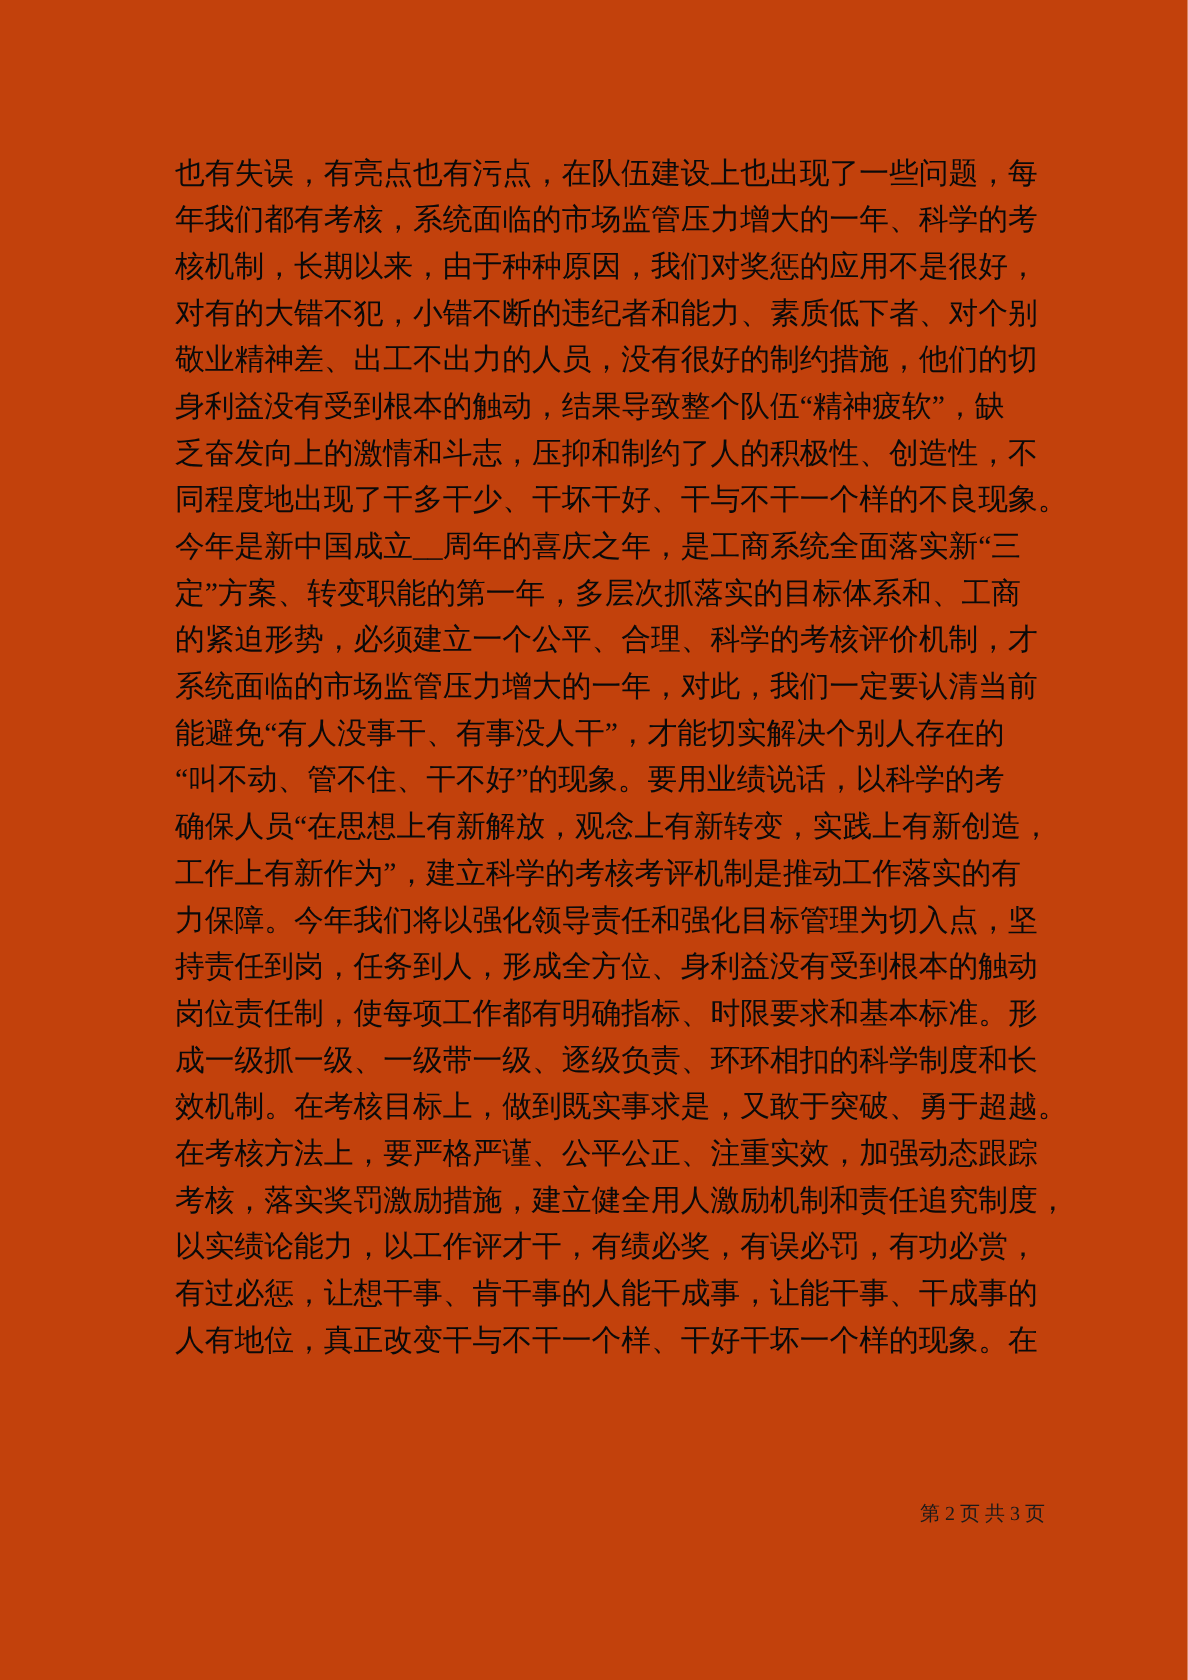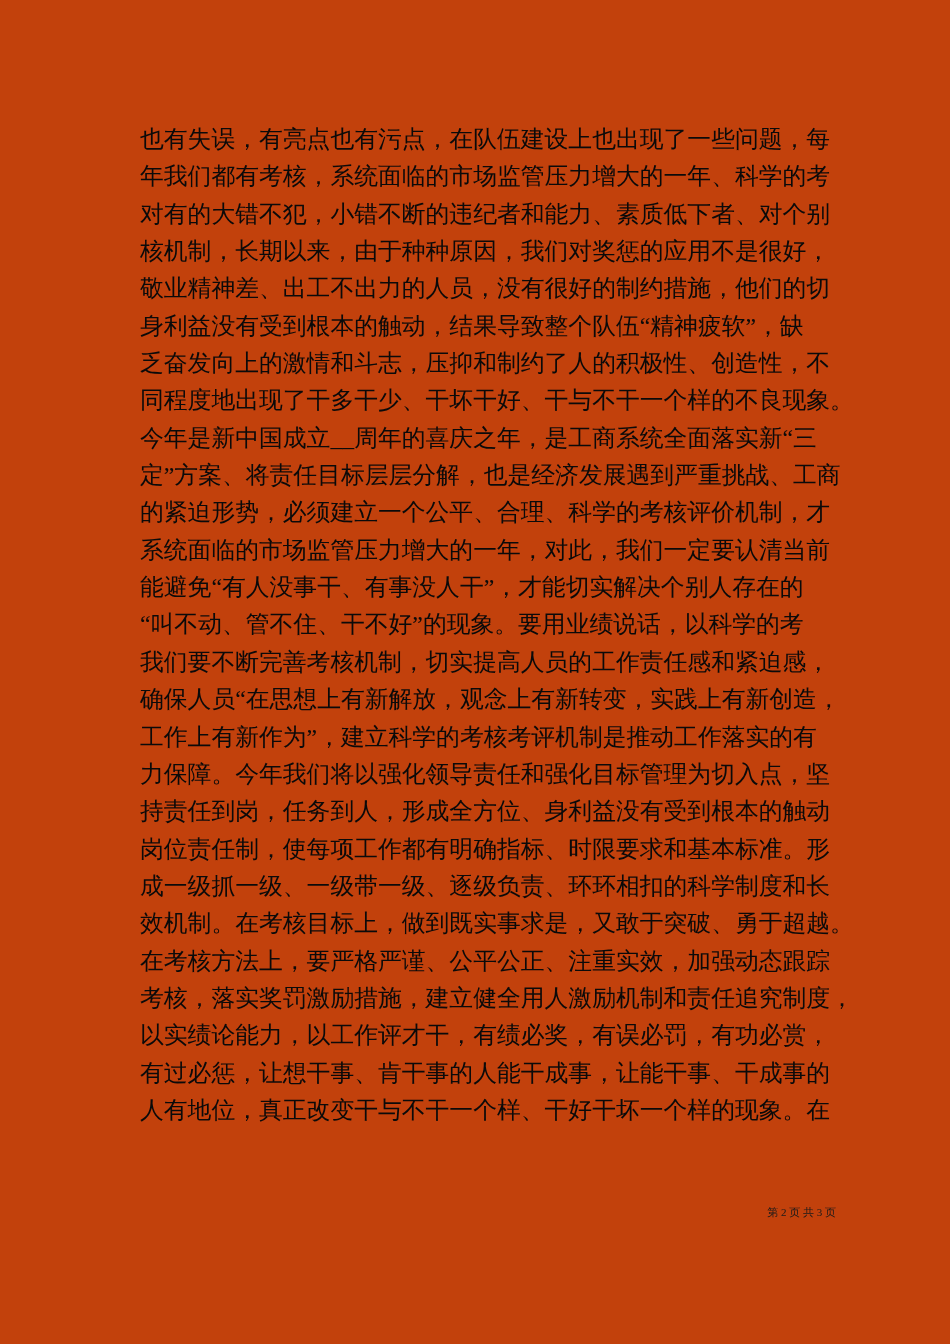--- a/index.html
+++ b/index.html
@@ -27,46 +27,45 @@
     font-size: 23.8px;
     line-height: 37.35px;
     white-space: nowrap;
     letter-spacing: 0;
     color: #0a0a0a;
   }
   .page-footer {
     position: absolute;
     top: 1202px;
     right: 140px;
-    font-size: 11px;
+    font-size: 16px;
     line-height: 20px;
     color: #1a1a1a;
     white-space: nowrap;
   }
 </style>
 </head>
 <body>
 
 <div class="page">
   <div class="doc-body">
       <div class="text-line">也有失误，有亮点也有污点，在队伍建设上也出现了一些问题，每</div>
       <div class="text-line">年我们都有考核，系统面临的市场监管压力增大的一年、科学的考</div>
+      <div class="text-line">核机制，长期以来，由于种种原因，我们对奖惩的应用不是很好，</div>
       <div class="text-line">对有的大错不犯，小错不断的违纪者和能力、素质低下者、对个别</div>
-      <div class="text-line">核机制，长期以来，由于种种原因，我们对奖惩的应用不是很好，</div>
       <div class="text-line">敬业精神差、出工不出力的人员，没有很好的制约措施，他们的切</div>
       <div class="text-line">身利益没有受到根本的触动，结果导致整个队伍“精神疲软”，缺</div>
       <div class="text-line">乏奋发向上的激情和斗志，压抑和制约了人的积极性、创造性，不</div>
       <div class="text-line">同程度地出现了干多干少、干坏干好、干与不干一个样的不良现象。</div>
       <div class="text-line">今年是新中国成立__周年的喜庆之年，是工商系统全面落实新“三</div>
-      <div class="text-line">定”方案、将责任目标层层分解，也是经济发展遇到严重挑战、工商</div>
+      <div class="text-line">定”方案、转变职能的第一年，多层次抓落实的目标体系和、工商</div>
       <div class="text-line">的紧迫形势，必须建立一个公平、合理、科学的考核评价机制，才</div>
       <div class="text-line">系统面临的市场监管压力增大的一年，对此，我们一定要认清当前</div>
       <div class="text-line">能避免“有人没事干、有事没人干”，才能切实解决个别人存在的</div>
       <div class="text-line">“叫不动、管不住、干不好”的现象。要用业绩说话，以科学的考</div>
-      <div class="text-line">我们要不断完善考核机制，切实提高人员的工作责任感和紧迫感，</div>
       <div class="text-line">确保人员“在思想上有新解放，观念上有新转变，实践上有新创造，</div>
       <div class="text-line">工作上有新作为”，建立科学的考核考评机制是推动工作落实的有</div>
       <div class="text-line">力保障。今年我们将以强化领导责任和强化目标管理为切入点，坚</div>
       <div class="text-line">持责任到岗，任务到人，形成全方位、身利益没有受到根本的触动</div>
       <div class="text-line">岗位责任制，使每项工作都有明确指标、时限要求和基本标准。形</div>
       <div class="text-line">成一级抓一级、一级带一级、逐级负责、环环相扣的科学制度和长</div>
       <div class="text-line">效机制。在考核目标上，做到既实事求是，又敢于突破、勇于超越。</div>
       <div class="text-line">在考核方法上，要严格严谨、公平公正、注重实效，加强动态跟踪</div>
       <div class="text-line">考核，落实奖罚激励措施，建立健全用人激励机制和责任追究制度，</div>
       <div class="text-line">以实绩论能力，以工作评才干，有绩必奖，有误必罚，有功必赏，</div>

